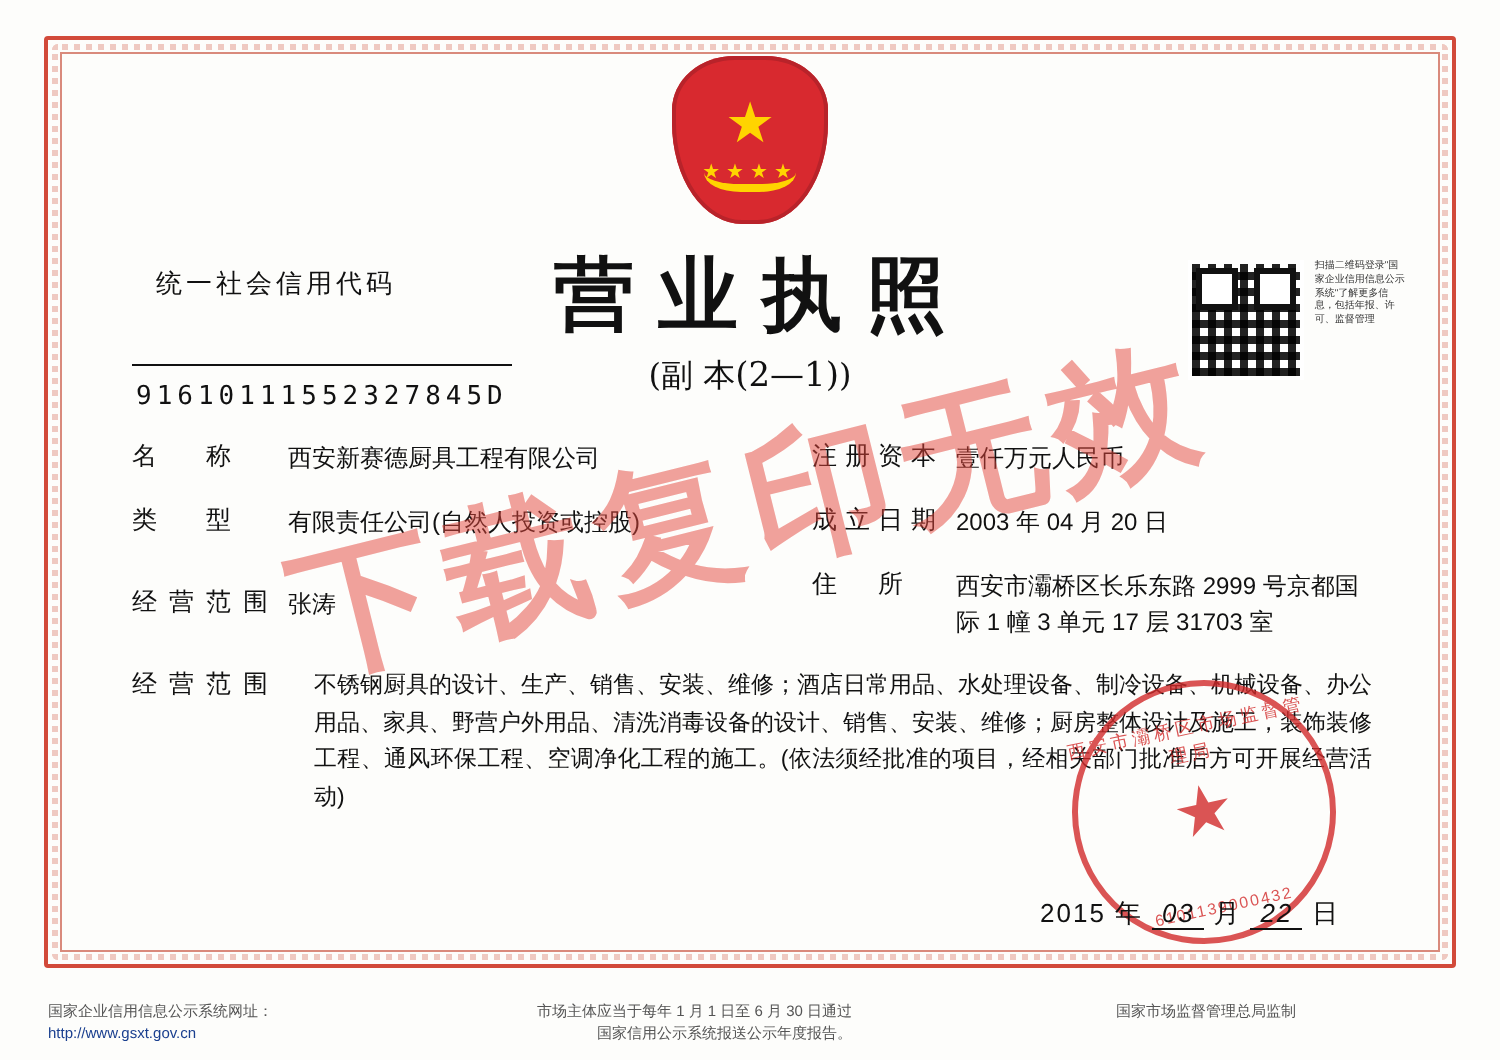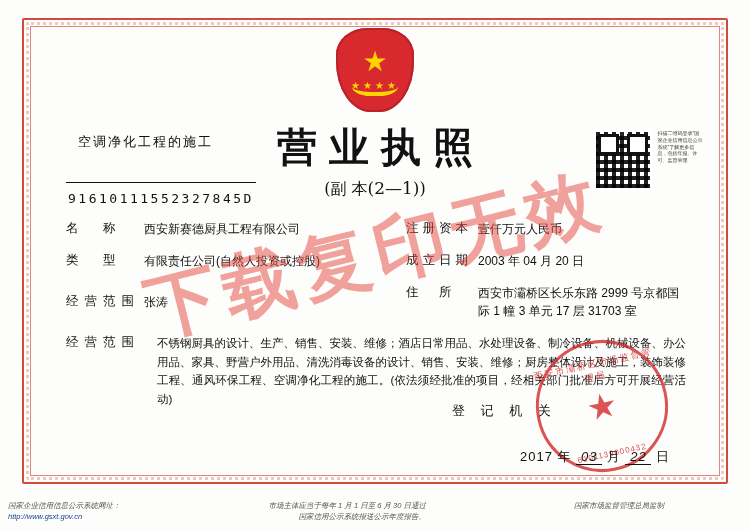--- a/index.html
+++ b/index.html
@@ -175,22 +175,22 @@
     font-weight:bold;
     color:rgba(228,70,60,.50);
     letter-spacing:6px;
     white-space:nowrap;
     pointer-events:none;
   }
   
   .footer{
     position:absolute;left:0;bottom:8px;width:672px;
     display:flex;justify-content:space-between;
-    padding:0 8px;box-sizing:border-box;
-    font-size:7.5px;color:#555;line-height:1.5;font-style:italic;
+    padding:0 24px;box-sizing:border-box;
+    font-size:7.5px;color:#555;line-height:1.5;
   }
   .footer .mid{text-align:right;}
   .footer .right{text-align:right;}
 </style>
 </head>
 <body>
 
 <div class="license">
 
   <div class="frame-outer"></div>
@@ -206,21 +206,21 @@
   <div class="title">营业执照</div>
   <div class="subtitle">
     <span>(副 本</span><span class="small">(2—1)</span><span>)</span>
   </div>
 
   <div class="qr-wrap">
     <div class="qr"></div>
     <div class="qr-text">扫描二维码登录"国家企业信用信息公示系统"了解更多信息，包括年报、许可、监督管理</div>
   </div>
 
-  <div class="code-label">空调净化工程的施工</div>
+  <div class="code-label">统一社会信用代码</div>
   <div class="code-value">91610111552327845D</div>
   <div class="code-underline"></div>
 
   <div class="fields">
 
     <div class="row">
       <div class="left-col">
         <div class="lbl">名　称</div>
         <div class="val">西安新赛德厨具工程有限公司</div>
       </div>
@@ -252,30 +252,29 @@
       </div>
     </div>
 
     <div class="scope-row">
       <div class="lbl">经营范围</div>
       <div class="scope-text">不锈钢厨具的设计、生产、销售、安装、维修；酒店日常用品、水处理设备、制冷设备、机械设备、办公用品、家具、野营户外用品、清洗消毒设备的设计、销售、安装、维修；厨房整体设计及施工，装饰装修工程、通风环保工程、空调净化工程的施工。(依法须经批准的项目，经相关部门批准后方可开展经营活动)</div>
     </div>
 
   </div>
 
-  <div class="reg-auth">登 记 机 关</div>
 
   <div class="seal">
     <div class="arc-top">西安市灞桥区市场监督管理局</div>
     <div class="star">★</div>
     <div class="arc-bottom">6101139000432</div>
   </div>
 
   <div class="datestamp">
-    <span>2017</span>
+    <span>2015</span>
     <span>年</span>
     <span class="u">03</span>
     <span>月</span>
     <span class="u">22</span>
     <span>日</span>
   </div>
 
   <div class="watermark">下载复印无效</div>
 
   <div class="footer">

